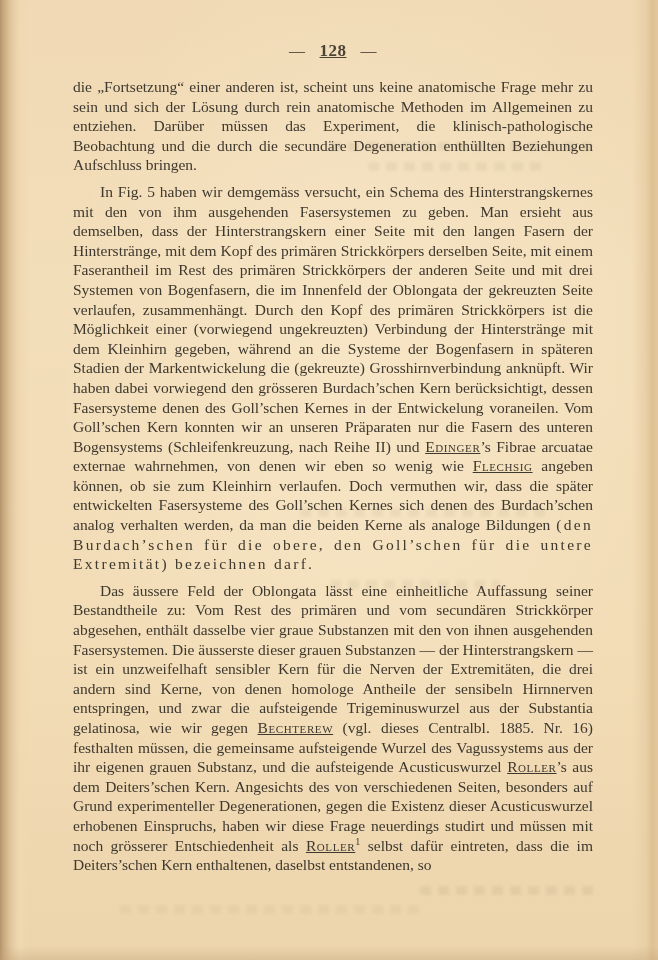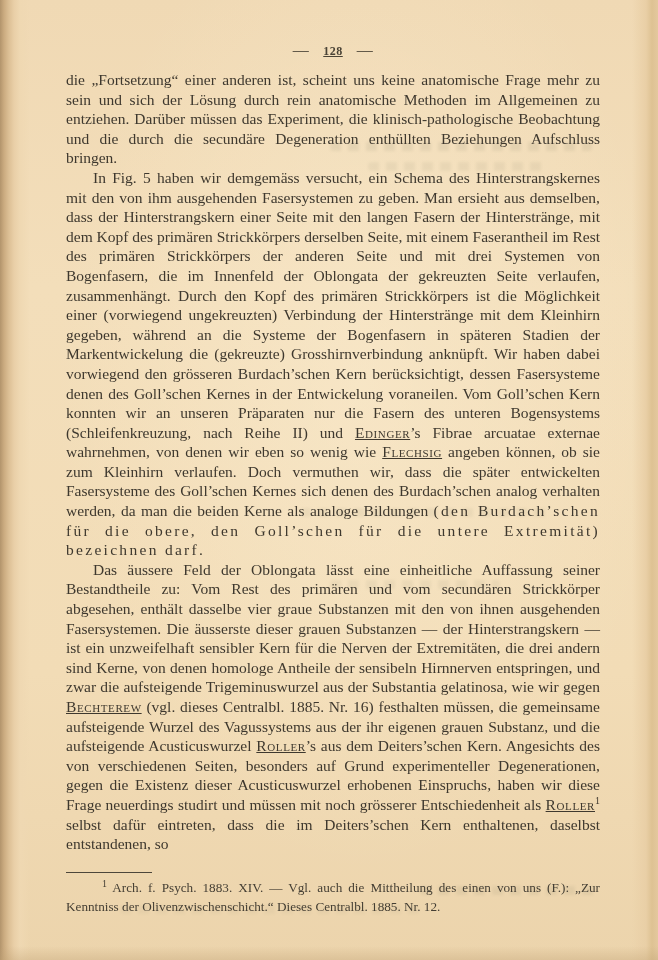--- a/index.html
+++ b/index.html
@@ -48,35 +48,35 @@
     position: absolute;
     left: 66px;
     top: 41px;
     width: 534px;
     text-align: center;
     font-size: 16px;
     letter-spacing: 0.5px;
     color: #4a4336;
   }
   .header .dash { padding: 0 14px; font-weight: 400; }
-  .header .pagenum { font-weight: 700; font-size: 12px; text-decoration: underline; }
+  .header .pagenum { font-weight: 700; font-size: 17px; text-decoration: underline; }
 
   .body-text {
     position: absolute;
     left: 66px;
     top: 70px;
     width: 534px;
     font-size: 15.5px;
     line-height: 19.6px;
     text-align: justify;
     text-justify: inter-word;
     hyphens: auto;
     color: #3e382e;
   }
-  .body-text p { margin: 0; }
+  .body-text p { margin: 7px; }
   .body-text p.indent { text-indent: 27px; }
 
   .seg-sc { font-variant: small-caps; letter-spacing: 0.6px; text-decoration: underline; }
   .seg-sp { letter-spacing: 2.3px; font-family: Liberation Serif, serif; }
   .seg-sup { vertical-align: super; font-size: 10px; line-height: 0; }
 
   .footnote-block {
     position: absolute;
     left: 66px;
     top: 872px;
@@ -133,18 +133,14 @@
   <div class="header">
     <span class="dash">—</span><span class="pagenum">128</span><span class="dash">—</span>
   </div>
 
   <div class="body-text">
     <p class="para"><span>die „Fortsetzung“ einer anderen ist, scheint uns keine anatomische Frage mehr zu sein und sich der Lösung durch rein anatomische Methoden im Allgemeinen zu entziehen.  Darüber müssen das Experiment, die klinisch-pathologische Beobachtung und die durch die secundäre Degeneration enthüllten Beziehungen Aufschluss bringen.</span></p>
     <p class="para indent"><span>In Fig. 5 haben wir demgemäss versucht, ein Schema des Hinterstrangskernes mit den von ihm ausgehenden Fasersystemen zu geben.  Man ersieht aus demselben, dass der Hinterstrangskern einer Seite mit den langen Fasern der Hinterstränge, mit dem Kopf des primären Strickkörpers derselben Seite, mit einem Faserantheil im Rest des primären Strickkörpers der anderen Seite und mit drei Systemen von Bogenfasern, die im Innenfeld der Oblongata der gekreuzten Seite verlaufen, zusammenhängt.  Durch den Kopf des primären Strickkörpers ist die Möglichkeit einer (vorwiegend ungekreuzten) Verbindung der Hinterstränge mit dem Kleinhirn gegeben, während an die Systeme der Bogenfasern in späteren Stadien der Markentwickelung die (gekreuzte) Grosshirnverbindung anknüpft.  Wir haben dabei vorwiegend den grösseren Burdach’schen Kern berücksichtigt, dessen Fasersysteme denen des Goll’schen Kernes in der Entwickelung voraneilen.  Vom Goll’schen Kern konnten wir an unseren Präparaten nur die Fasern des unteren Bogensystems (Schleifenkreuzung, nach Reihe II) und </span><span class="seg-sc">Edinger</span><span>’s Fibrae arcuatae externae wahrnehmen, von denen wir eben so wenig wie </span><span class="seg-sc">Flechsig</span><span> angeben können, ob sie zum Kleinhirn verlaufen. Doch vermuthen wir, dass die später entwickelten Fasersysteme des Goll’schen Kernes sich denen des Burdach’schen analog verhalten werden, da man die beiden Kerne als analoge Bildungen </span><span class="seg-sp">(den Burdach’schen für die obere, den Goll’schen für die untere Extremität) bezeichnen darf.</span></p>
     <p class="para indent"><span>Das äussere Feld der Oblongata lässt eine einheitliche Auffassung seiner Bestandtheile zu: Vom Rest des primären und vom secundären Strickkörper abgesehen, enthält dasselbe vier graue Substanzen mit den von ihnen ausgehenden Fasersystemen.  Die äusserste dieser grauen Substanzen — der Hinterstrangskern — ist ein unzweifelhaft sensibler Kern für die Nerven der Extremitäten, die drei andern sind Kerne, von denen homologe Antheile der sensibeln Hirnnerven entspringen, und zwar die aufsteigende Trigeminuswurzel aus der Substantia gelatinosa, wie wir gegen </span><span class="seg-sc">Bechterew</span><span> (vgl. dieses Centralbl. 1885. Nr. 16) festhalten müssen, die gemeinsame aufsteigende Wurzel des Vagussystems aus der ihr eigenen grauen Substanz, und die aufsteigende Acusticuswurzel </span><span class="seg-sc">Roller</span><span>’s aus dem Deiters’schen Kern.  Angesichts des von verschiedenen Seiten, besonders auf Grund experimenteller Degenerationen, gegen die Existenz dieser Acusticuswurzel erhobenen Einspruchs, haben wir diese Frage neuerdings studirt und müssen mit noch grösserer Entschiedenheit als </span><span class="seg-sc">Roller</span><span class="seg-sup">1</span><span> selbst dafür eintreten, dass die im Deiters’schen Kern enthaltenen, daselbst entstandenen, so</span></p>
   </div>
 
-  <div class="footnote-block">
-    <div class="footnote-rule"></div>
-    <p class="footnote"><span class="seg-sup">1</span><span> Arch. f. Psych. 1883. XIV. — Vgl. auch die Mittheilung des einen von uns (F.): „Zur Kenntniss der Olivenzwischenschicht.“  Dieses Centralbl. 1885. Nr. 12.</span></p>
-  </div>
 
 </div>
 
 </body></html>

